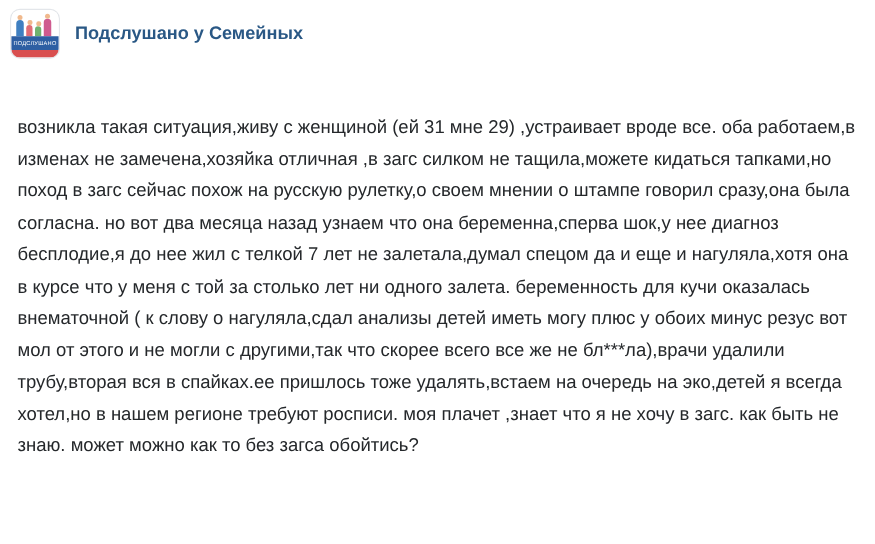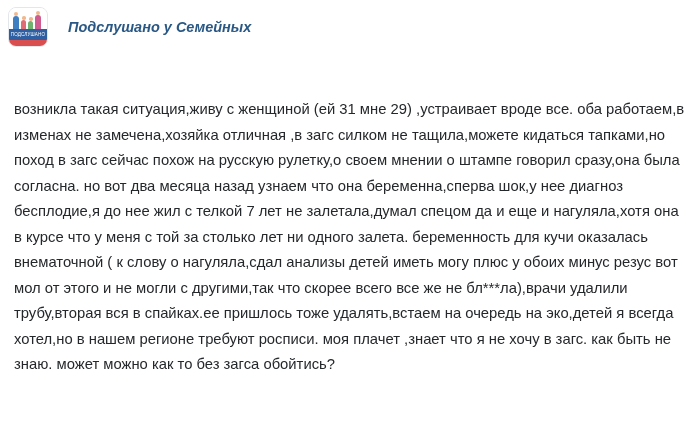--- a/index.html
+++ b/index.html
@@ -83,29 +83,28 @@
     border-radius: 3px 3px 0 0;
   }
   .fig-head {
     position: absolute;
     border-radius: 50%;
   }
   .title {
     color: #2a5885;
     font-size: 14.5px;
     font-weight: bold;
-    margin-left: 20px;
+    margin-left: 12px;
     white-space: nowrap;
     font-family: "Liberation Sans", sans-serif;
-    font-style: italic;
   }
   .body-text {
     position: absolute;
     left: 14px;
-    top: 97px;
+    top: 90px;
     width: 672px;
     color: #25282b;
     font-size: 14.8px;
     line-height: 25.5px;
     font-family: "Liberation Sans", sans-serif;
     text-align: left;
     word-spacing: 0px;
     white-space: pre-wrap;
   }
 </style>

